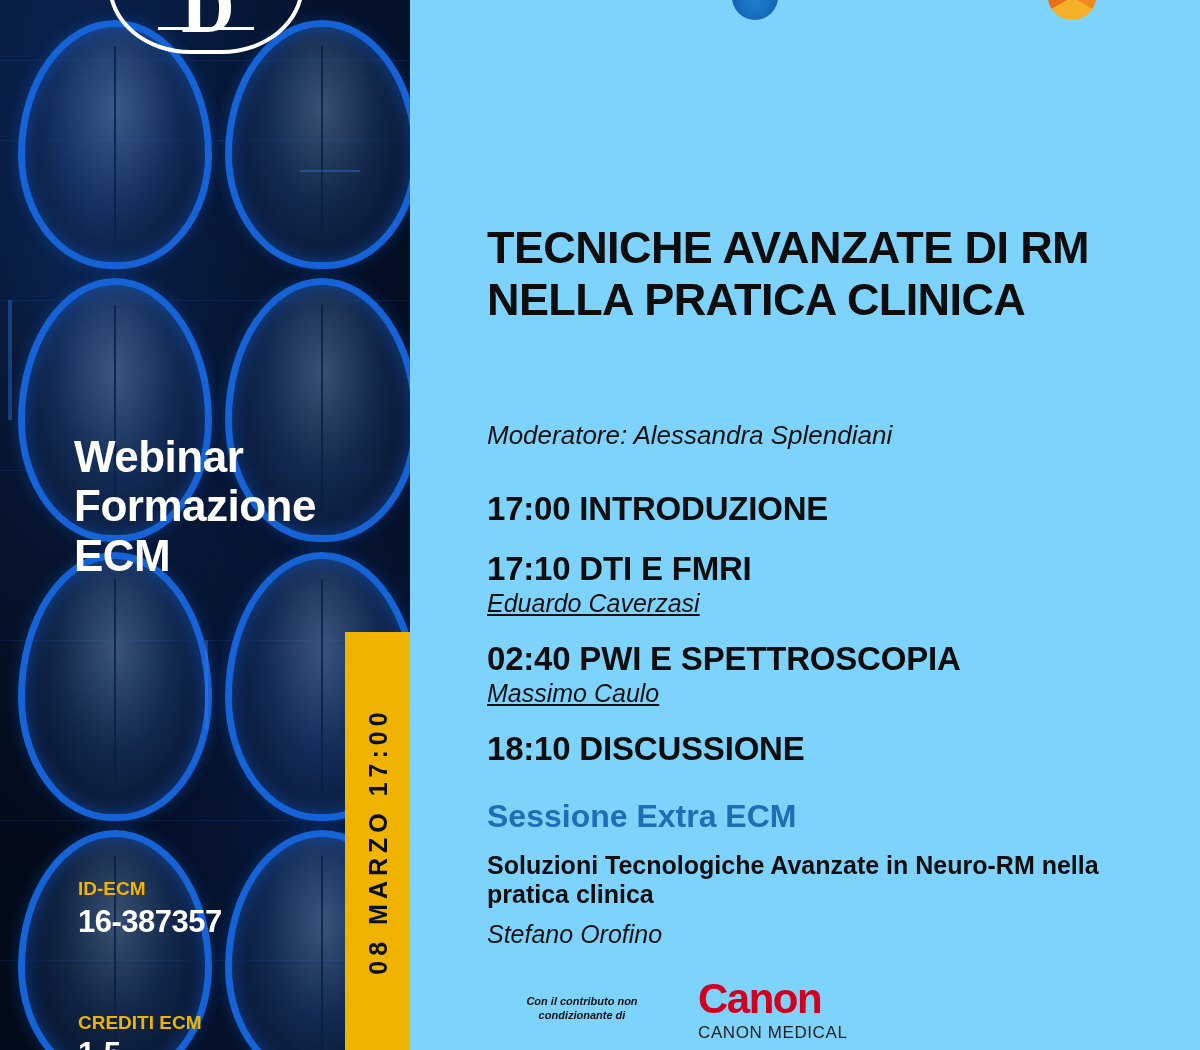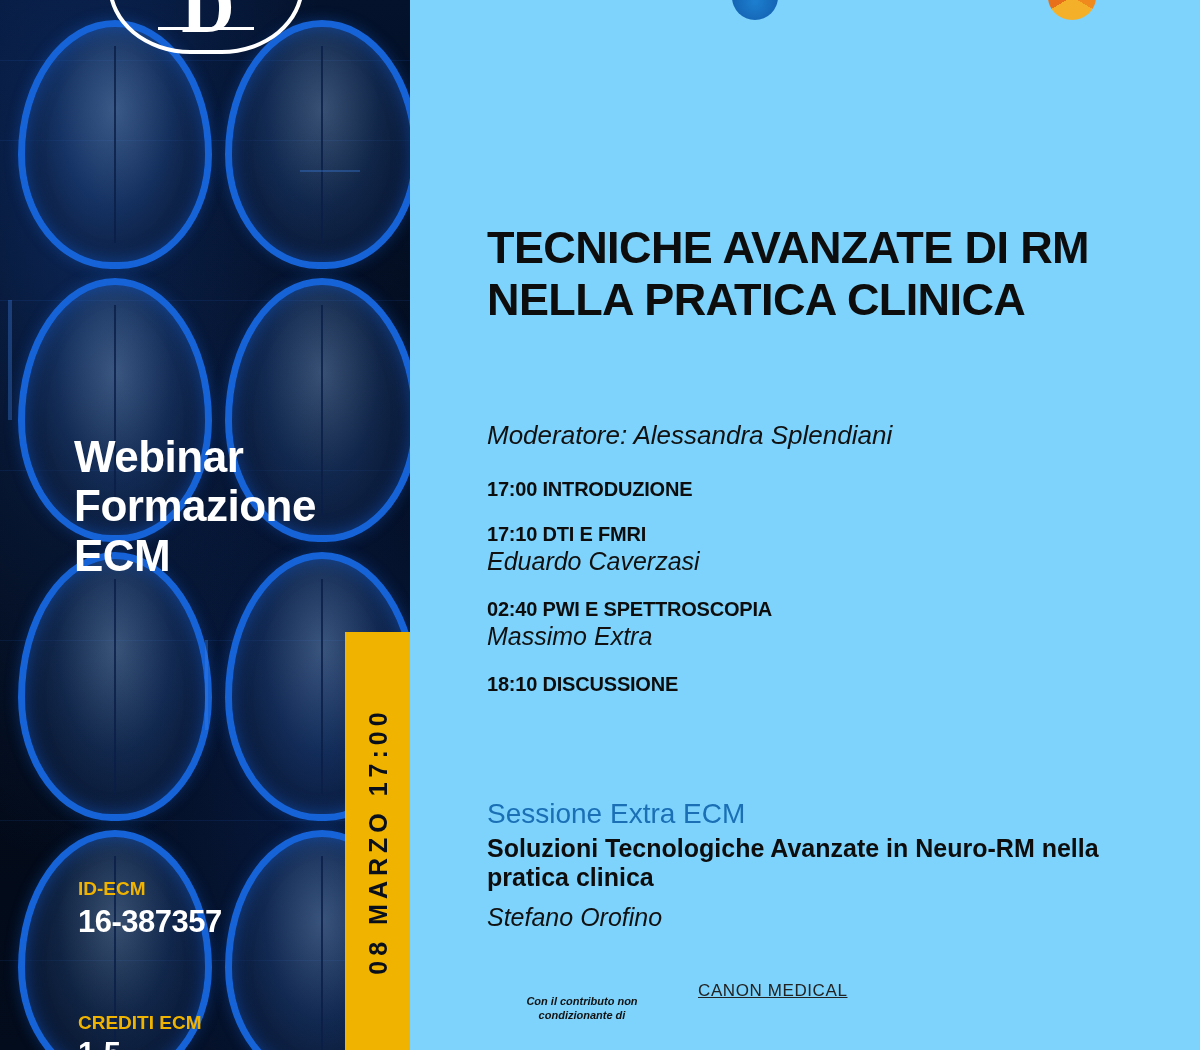--- a/index.html
+++ b/index.html
@@ -233,43 +233,45 @@
   .agenda {
     position: absolute;
     left: 77px;
     top: 478px;
     width: 660px;
   }
   .agenda-item {
     margin-bottom: 22px;
   }
   .agenda-line {
-    font-size: 20px;
+    font-size: 33px;
     font-weight: 700;
     color: #0d0d0d;
     letter-spacing: -0.2px;
+    margin-top: 12px;
   }
   .agenda-speaker {
     font-size: 25px;
     font-style: italic;
     color: #111111;
     margin-top: 1px;
+    text-decoration: underline;
   }
 
   .extra-session {
     position: absolute;
     left: 77px;
     top: 798px;
     width: 660px;
   }
   .extra-heading {
     color: #1a6fb5;
-    font-size: 28px;
-    font-weight: 400;
-    margin-bottom: 4px;
+    font-size: 32px;
+    font-weight: 700;
+    margin-bottom: 16px;
   }
   .extra-desc {
     color: #0d0d0d;
     font-size: 25px;
     font-weight: 700;
     line-height: 1.17;
   }
   .extra-speaker {
     color: #111111;
     font-size: 25px;
@@ -300,21 +302,20 @@
     font-weight: 700;
     letter-spacing: -1.5px;
     line-height: 1;
     font-family: "Liberation Sans", sans-serif;
   }
   .canon-sub {
     color: #222222;
     font-size: 17px;
     letter-spacing: 0.6px;
     margin-top: 3px;
-    text-decoration: underline;
   }
 </style>
 </head>
 <body>
 
 <div class="left-panel">
   <div class="mri-bg"></div>
 
   <div class="scanline" style="top:60px"></div>
   <div class="scanline" style="top:140px"></div>
@@ -373,31 +374,32 @@
   <div class="agenda">
     <div class="agenda-item">
       <div class="agenda-line">17:00 INTRODUZIONE</div>
     </div>
     <div class="agenda-item">
       <div class="agenda-line">17:10 DTI E FMRI</div>
       <div class="agenda-speaker">Eduardo Caverzasi</div>
     </div>
     <div class="agenda-item">
       <div class="agenda-line">02:40  PWI E SPETTROSCOPIA</div>
-      <div class="agenda-speaker">Massimo Extra</div>
+      <div class="agenda-speaker">Massimo Caulo</div>
     </div>
     <div class="agenda-item">
       <div class="agenda-line">18:10 DISCUSSIONE</div>
     </div>
   </div>
 
   <div class="extra-session">
     <div class="extra-heading">Sessione Extra ECM</div>
     <div class="extra-desc">Soluzioni Tecnologiche Avanzate in Neuro-RM nella pratica clinica</div>
     <div class="extra-speaker">Stefano Orofino</div>
   </div>
 
   <div class="sponsor-note">Con il contributo non condizionante di</div>
 
   <div class="canon-block">
+    <div class="canon-word">Canon</div>
     <div class="canon-sub">CANON MEDICAL</div>
   </div>
 </div>
 
 </body></html>

